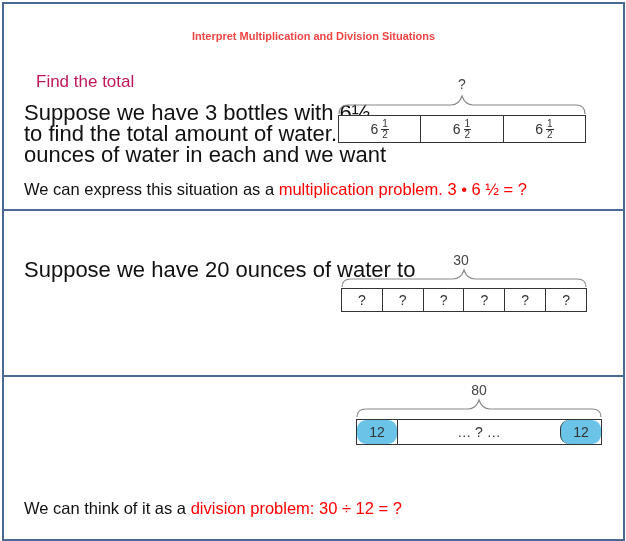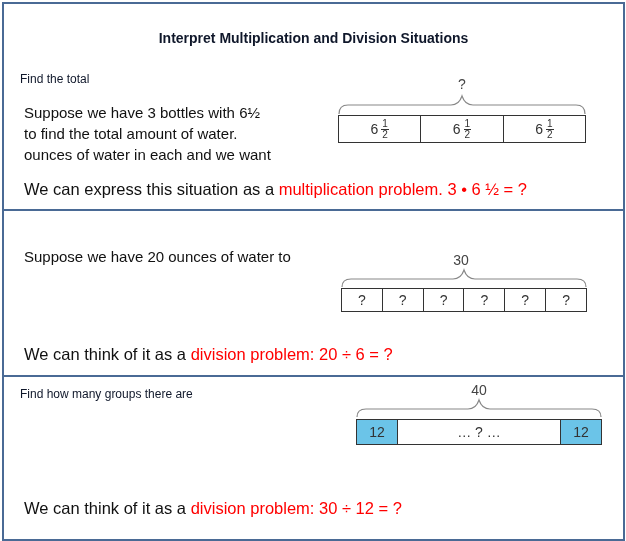--- a/index.html
+++ b/index.html
@@ -1,27 +1,27 @@
 <!DOCTYPE html>
 <html><head>
 <meta charset="utf-8">
 <style>
   html, body { margin: 0; padding: 0; background: #ffffff; }
   body { width: 626px; height: 541px; position: relative; overflow: hidden; font-family: "Liberation Sans", sans-serif; }
   .frame { position: absolute; left: 2px; top: 2px; width: 619px; height: 535px; border: 2px solid #4a6a95; background: #fff; }
   .divider { position: absolute; left: 0; width: 619px; height: 0; border-top: 2px solid #4a6a95; }
-  .title { position: absolute; top: 26px; left: 0; width: 619px; text-align: center; color: #0f172a; font-size: 14px; font-weight: bold; }
-  .heading { position: absolute; left: 16px; color: #0f172a; font-size: 12px; }
-  .body-text { position: absolute; left: 20px; color: #111; font-size: 15px; line-height: 21px; }
+  .title { position: absolute; top: 26px; left: 0; width: 619px; text-align: center; color: #ef4444; font-size: 11px; font-weight: bold; }
+  .heading { position: absolute; left: 32px; color: #be185d; font-size: 17px; }
+  .body-text { position: absolute; left: 20px; color: #111; font-size: 22px; line-height: 21px; }
   .expr { position: absolute; left: 20px; color: #111; font-size: 16.5px; white-space: nowrap; }
   .red { color: #ff0000; }
   .bar { position: absolute; display: flex; border: 1.5px solid #333; box-sizing: border-box; background: #fff; }
   .cell { flex: 1; border-left: 1.5px solid #333; display: flex; align-items: center; justify-content: center; font-size: 14px; color: #333; }
   .cell:first-child { border-left: none; }
-  .cell.blue { background: #6bc4e8; }
+  .cell.blue { background: #6bc4e8; border-radius: 9px; }
   .frac { display: inline-flex; flex-direction: column; align-items: center; font-size: 10px; line-height: 10px; margin-left: 3px; }
   .frac .num { border-bottom: 1px solid #333; padding: 0 1px; }
   .brace { position: absolute; }
   .brace-label { position: absolute; font-size: 14px; color: #444; text-align: center; }
 </style>
 </head>
 <body>
 
 <div class="frame">
   <div class="title">Interpret Multiplication and Division Situations</div>
@@ -56,41 +56,39 @@
         <span class="frac">
           <span class="num">1</span>
           <span>2</span>
         </span>
       </div>
   </div>
   <div class="expr" style="top:176px"><span>We can express this situation as a </span><span class="red">multiplication problem. 3 • 6 ½ = ?</span></div>
 
   <div class="divider" style="top:205px"></div>
 
-  <div class="body-text" style="top:242px">
+  <div class="body-text" style="top:255px">
     <div>Suppose we have 20 ounces of water to</div>
   </div>
   <div class="brace-label" style="left:444px; top:248px; width:26px">30</div>
   <svg class="brace" style="left:337px; top:263px" width="246" height="22">
     <path d="M1 20 Q1 12 10 12 L112 12 Q120 12 123 3 Q126 12 134 12 L236 12 Q245 12 245 20" fill="none" stroke="#888" stroke-width="1.2"></path>
   </svg>
   <div class="bar" style="left:337px; top:284px; width:246px; height:24px">
     <div class="cell">?</div>
     <div class="cell">?</div>
     <div class="cell">?</div>
     <div class="cell">?</div>
     <div class="cell">?</div>
     <div class="cell">?</div>
   </div>
-  <div class="expr" style="top:341px"><span>We can think of it as a </span><span class="red">division problem:  20 ÷ 6 = ?</span></div>
 
   <div class="divider" style="top:371px"></div>
 
-  <div class="heading" style="top:383px">Find how many groups there are</div>
-  <div class="brace-label" style="left:462px; top:378px; width:26px">40</div>
+  <div class="brace-label" style="left:462px; top:378px; width:26px">80</div>
   <svg class="brace" style="left:352px; top:393px" width="246" height="22">
     <path d="M1 20 Q1 12 10 12 L112 12 Q120 12 123 3 Q126 12 134 12 L236 12 Q245 12 245 20" fill="none" stroke="#888" stroke-width="1.2"></path>
   </svg>
   <div class="bar" style="left:352px; top:415px; width:246px; height:26px">
     <div class="cell blue" style="flex:0 0 40px">12</div>
     <div class="cell" style="flex:1">… ? …</div>
     <div class="cell blue" style="flex:0 0 40px">12</div>
   </div>
   <div class="expr" style="top:495px"><span>We can think of it as a </span><span class="red">division problem:  30 ÷ 12 = ?</span></div>
 </div>

